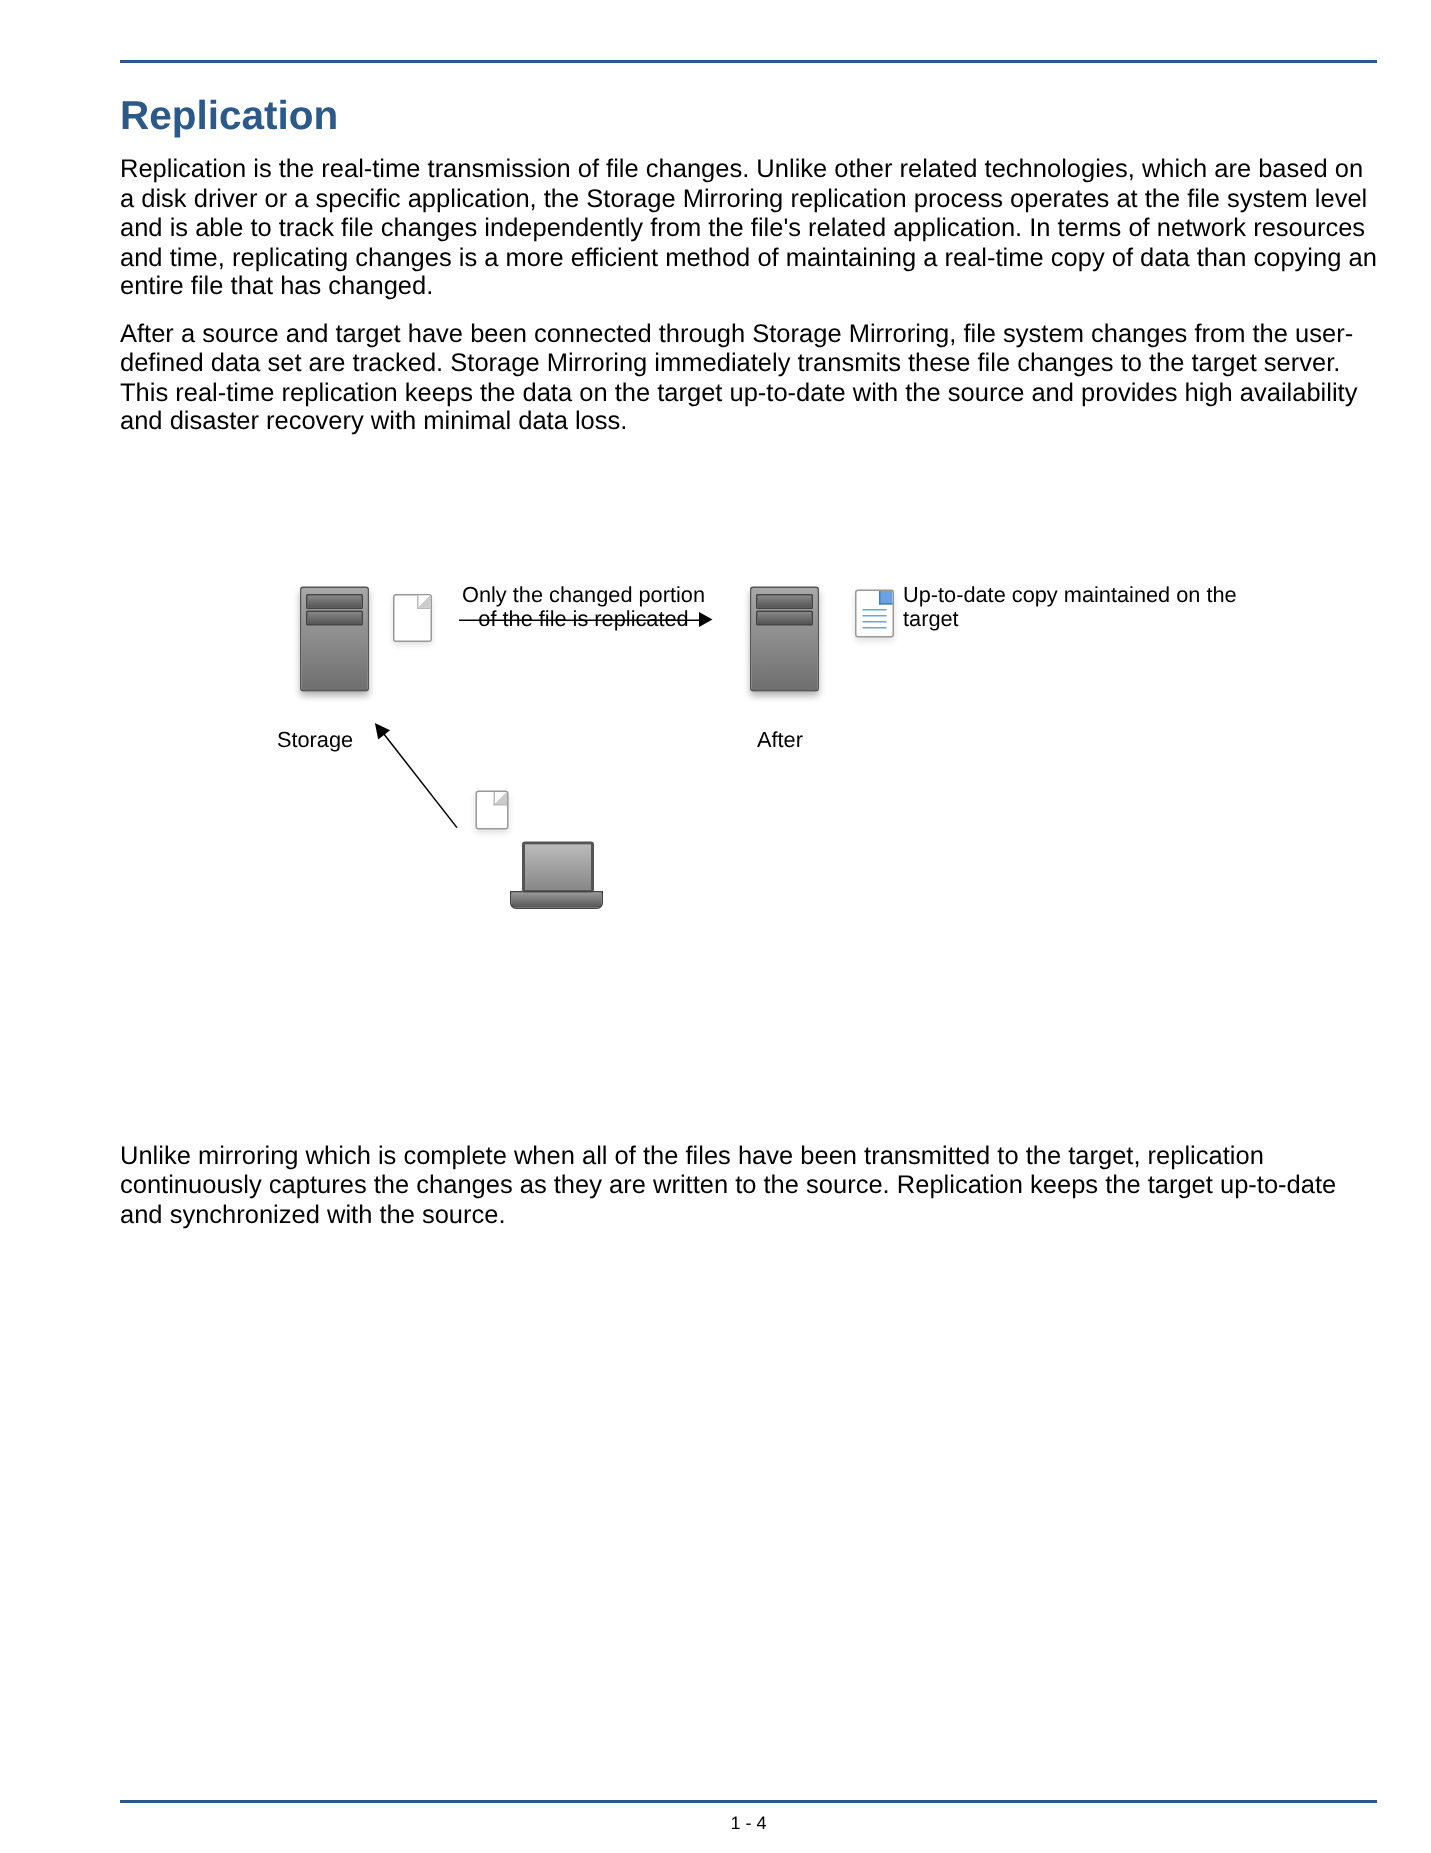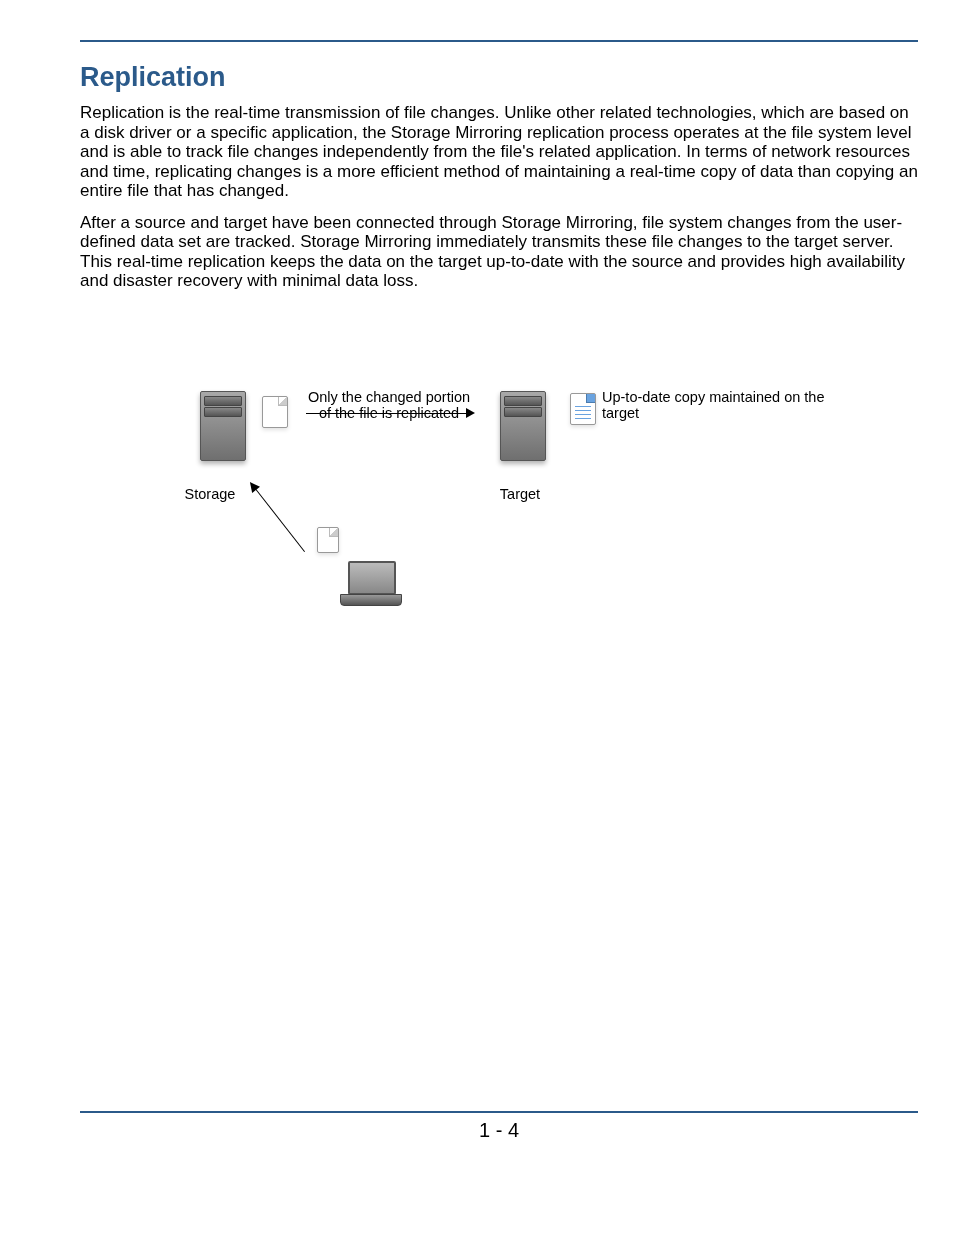--- a/index.html
+++ b/index.html
@@ -133,21 +133,21 @@
   .diag-head {
     position: absolute;
     width: 0; height: 0;
     border-left: 5px solid transparent;
     border-right: 5px solid transparent;
     border-bottom: 10px solid #000;
   }
   .footer {
     border-top: 2px solid #2b5a8a;
     text-align: center;
-    font-size: 20px;
+    font-size: 12px;
     padding-top: 6px;
     margin-top: 380px;
   }
 </style>
 </head>
 <body>
 
 <div class="page">
   <div class="top-rule"></div>
 
@@ -177,31 +177,32 @@
     </div>
     <div class="file-part" style="left:490px; top:62px;">
       <div class="line" style="top:12px;"></div>
       <div class="line" style="top:16px;"></div>
       <div class="line" style="top:20px;"></div>
       <div class="line" style="top:24px;"></div>
     </div>
     <div class="lbl" style="left:522px; top:58px; width:230px; text-align:left;">Up-to-date copy maintained on the target</div>
 
     <div class="lbl" style="left:100px; top:155px; width:60px;">Storage</div>
-    <div class="lbl" style="left:410px; top:155px; width:60px;">Target</div>
+    <div class="lbl" style="left:410px; top:155px; width:60px;">After</div>
 
     <div class="diag-line" style="left:175px; top:158px; height:80px; transform:rotate(-38deg);"></div>
     <div class="diag-head" style="left:168px; top:150px; transform:rotate(-38deg);"></div>
 
     <div class="file-blank" style="left:237px; top:196px; width:20px; height:24px;"></div>
 
     <div class="laptop" style="left:260px; top:230px;">
       <div class="screen"></div>
       <div class="base"></div>
     </div>
 
   </div>
 
+  <p>Unlike mirroring which is complete when all of the files have been transmitted to the target, replication continuously captures the changes as they are written to the source. Replication keeps the target up-to-date and synchronized with the source.</p>
 
   <div class="footer">
     <span>1 - 4</span>
   </div>
 </div>
 
 </body></html>

